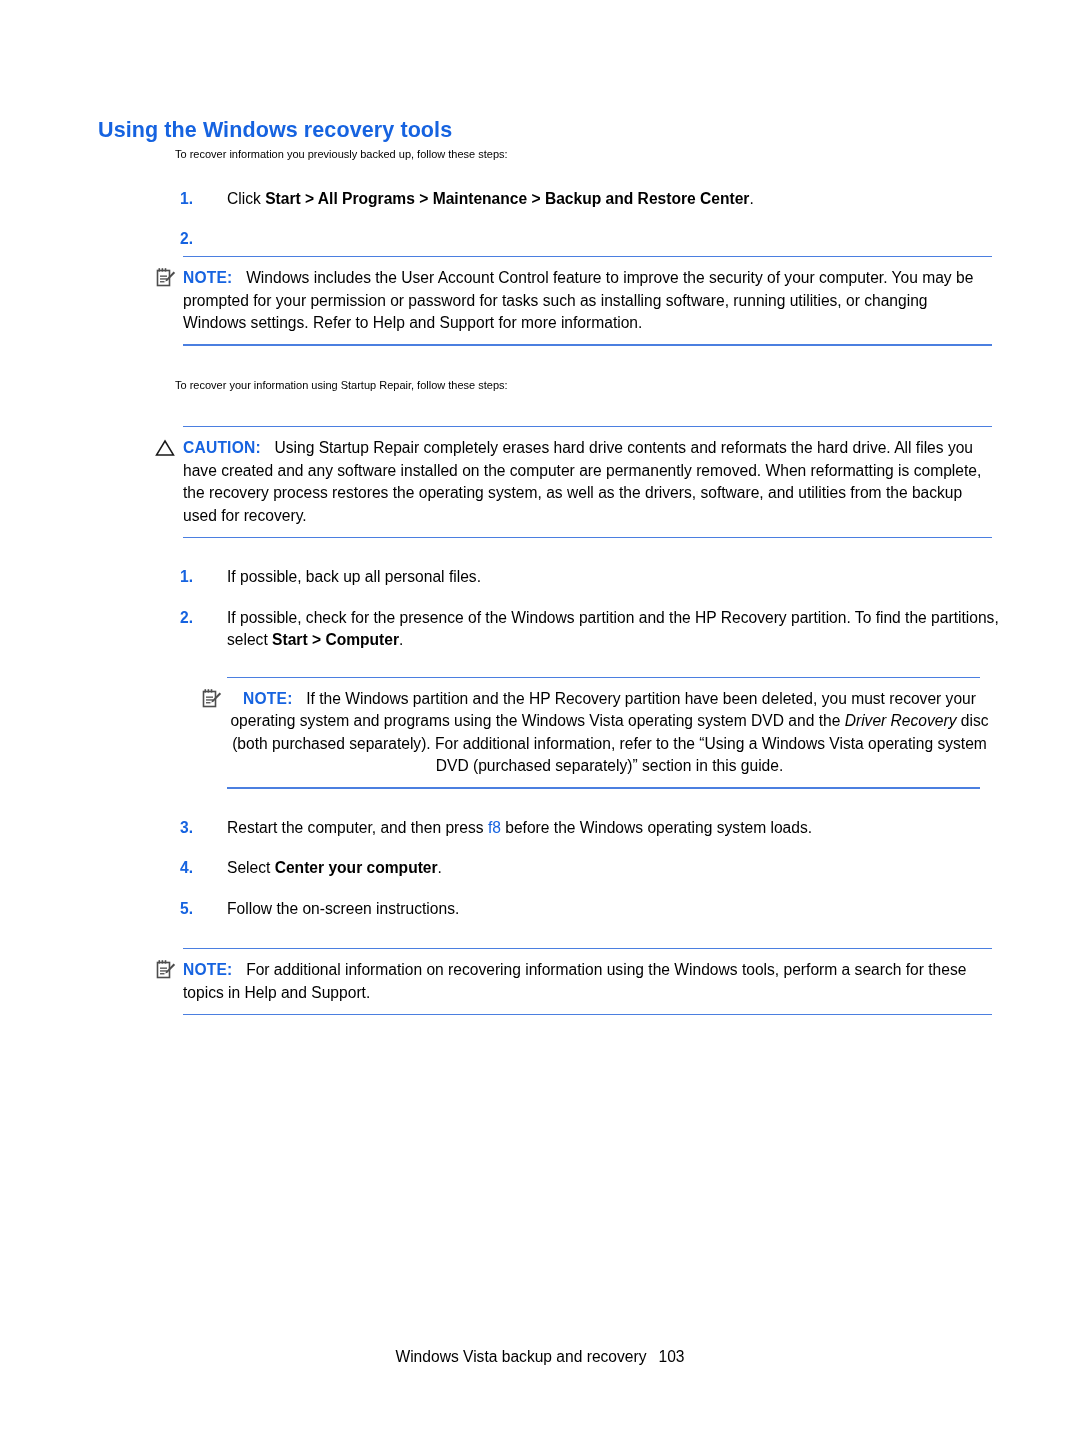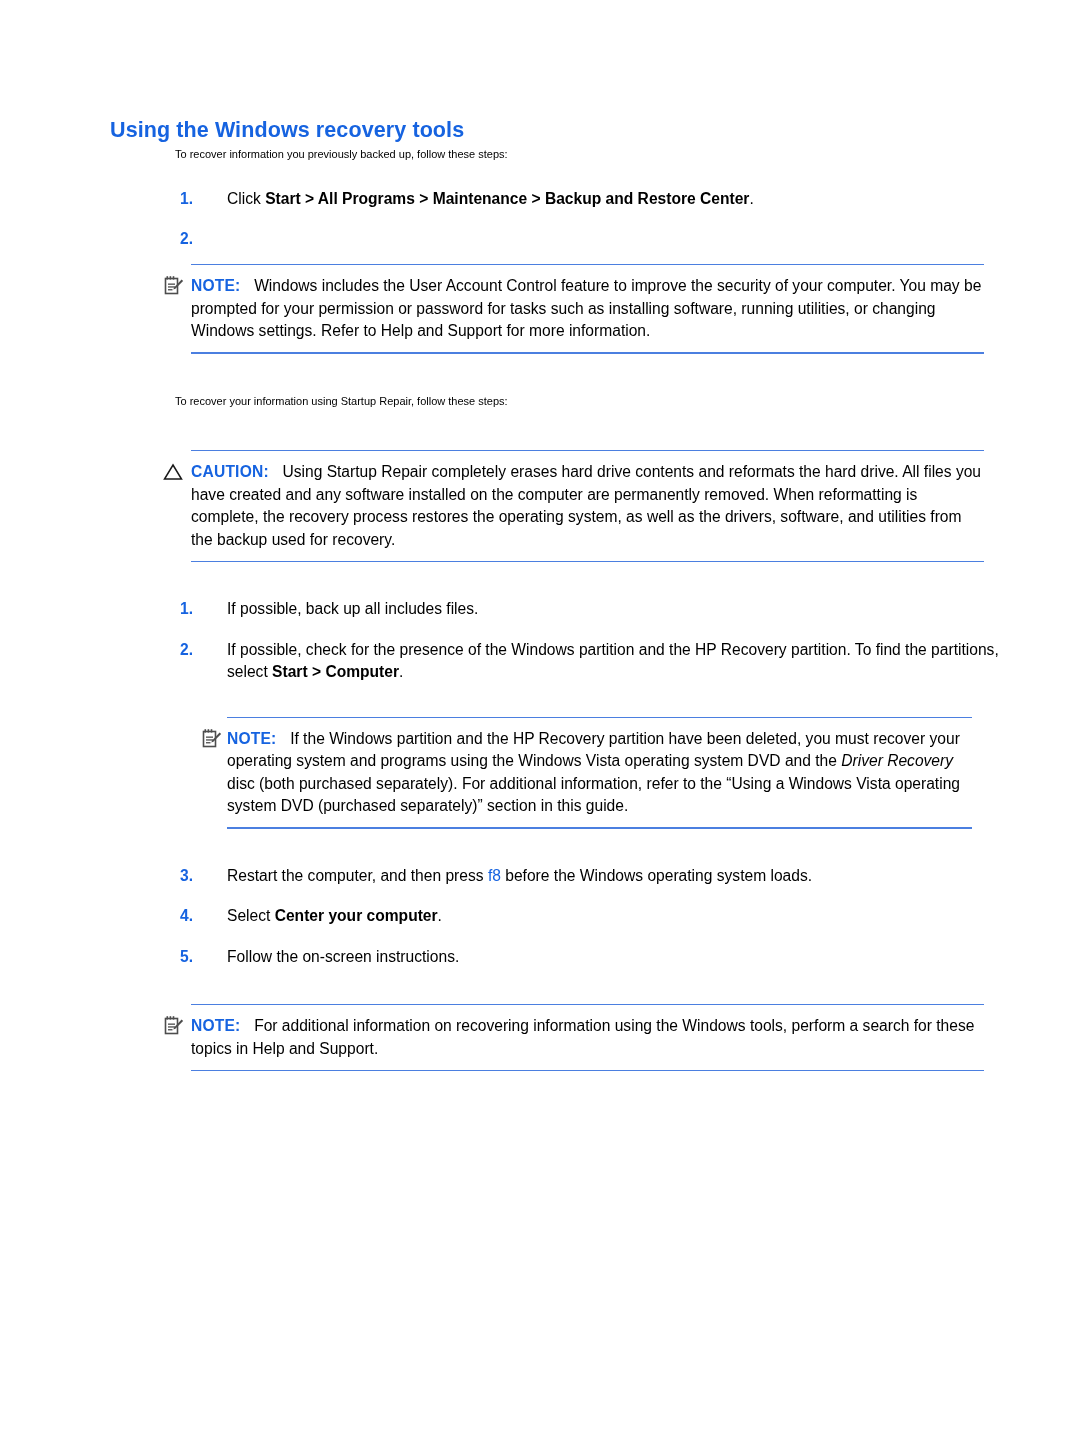--- a/index.html
+++ b/index.html
@@ -19,21 +19,21 @@
   .page {
     position: relative;
     width: 1080px;
     height: 1437px;
     box-sizing: border-box;
   }
 
   
   .page-title {
     position: absolute;
-    left: 110px;
+    left: 98px;
     top: 104px;
     font-size: 21.5px;
     font-weight: bold;
     color: #1663e0;
     letter-spacing: 0.1px;
     white-space: nowrap;
   }
 
   
   .content {
@@ -78,21 +78,21 @@
   }
 
   b, .b { font-weight: bold; }
   i, .i { font-style: italic; }
   .key { color: #1663e0; }
 
   
   .callout {
     position: relative;
     padding: 4px 0 5px 0;
-    margin: 16px;
+    margin: 8px;
   }
   .callout .rule-top,
   .callout .rule-bottom {
     position: absolute;
     left: 35px;
     right: 0;
     height: 1.4px;
     background: #4b7fe0;
   }
   .callout .rule-top { top: 0; }
@@ -115,21 +115,21 @@
   .callout-icon {
     position: absolute;
     left: 6px;
     top: 11px;
     width: 22px;
     height: 22px;
     line-height: 0;
   }
 
   
-  .callout.nested { margin-left: 52px; }
+  .callout.nested { margin-left: 52px; text-align: center; }
   .callout.nested .rule-top,
   .callout.nested .rule-bottom { left: 35px; right: 12px; }
   .callout.nested .callout-icon { left: 8px; }
 
   
   .footer {
     position: absolute;
     left: 0;
     right: 0;
     top: 1348px;
@@ -199,21 +199,21 @@
       <div class="callout-body">
         <span class="callout-label">CAUTION:</span><span>Using Startup Repair completely erases hard drive contents and reformats the hard drive. All files you have created and any software installed on the computer are permanently removed. When reformatting is complete, the recovery process restores the operating system, as well as the drivers, software, and utilities from the backup used for recovery.</span>
       </div>
       <span class="rule-bottom"></span>
     </div>
 
     <div class="gap-m"></div>
 
     <ol class="steps">
       <li>
-        <span class="num">1.</span><span>If possible, back up all includes files.</span>
+        <span class="num">1.</span><span>If possible, back up all personal files.</span>
       </li>
       <li>
         <span class="num">2.</span><span>If possible, check for the presence of the Windows partition and the HP Recovery partition. To find the partitions, select </span><b>Start &gt; Computer</b><span>.</span>
       </li>
     </ol>
 
     <div class="gap-s"></div>
 
     <div class="callout nested">
       <span class="rule-top"></span>
@@ -266,14 +266,17 @@
         </svg>
       </span>
       <div class="callout-body">
         <span class="callout-label">NOTE:</span><span>For additional information on recovering information using the Windows tools, perform a search for these topics in Help and Support.</span>
       </div>
       <span class="rule-bottom"></span>
     </div>
 
   </div>
 
+  <div class="footer">
+    <span>Windows Vista backup and recovery</span><span class="sep"></span><span>103</span>
+  </div>
 
 </div>
 
 </body></html>

